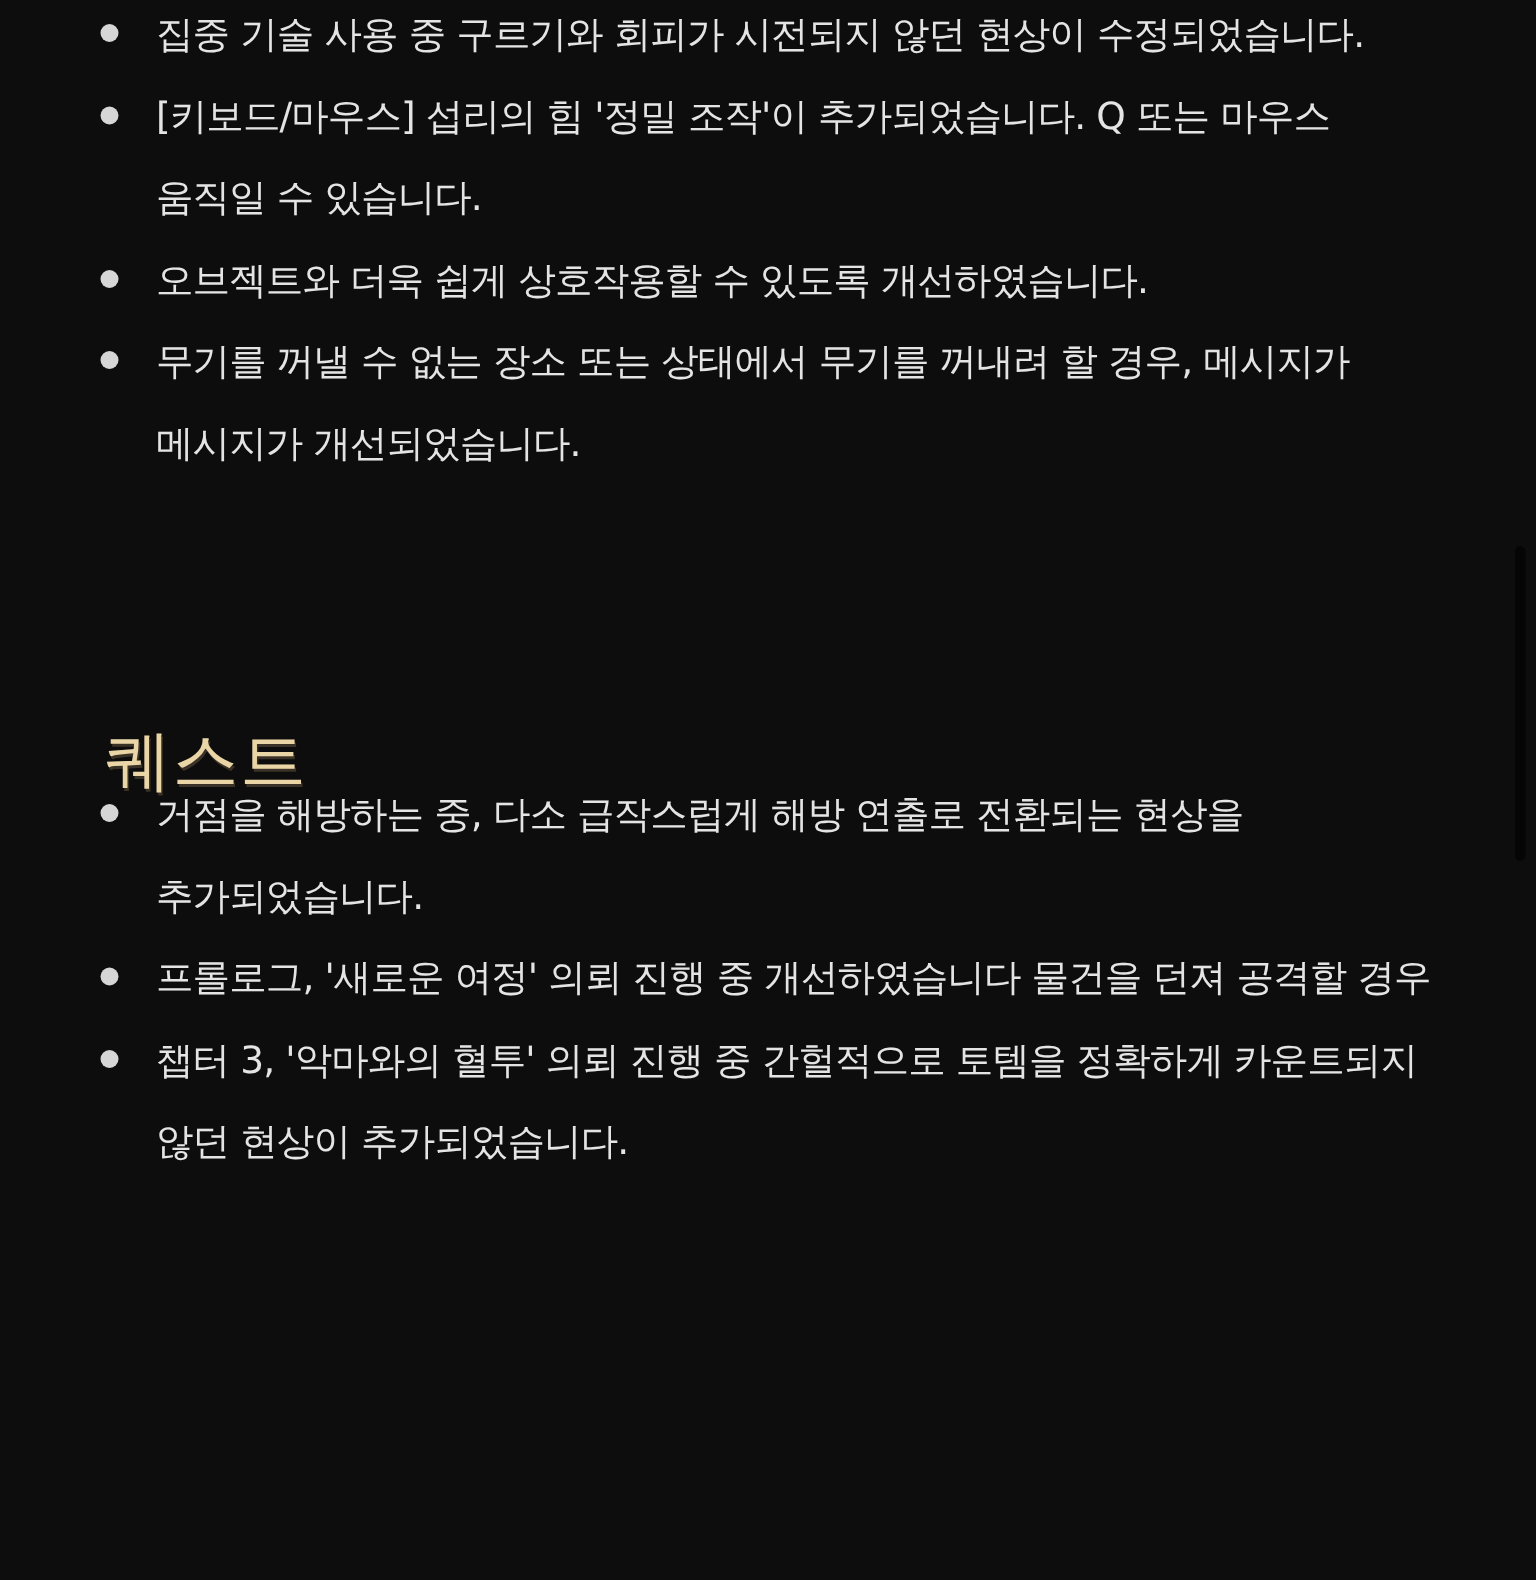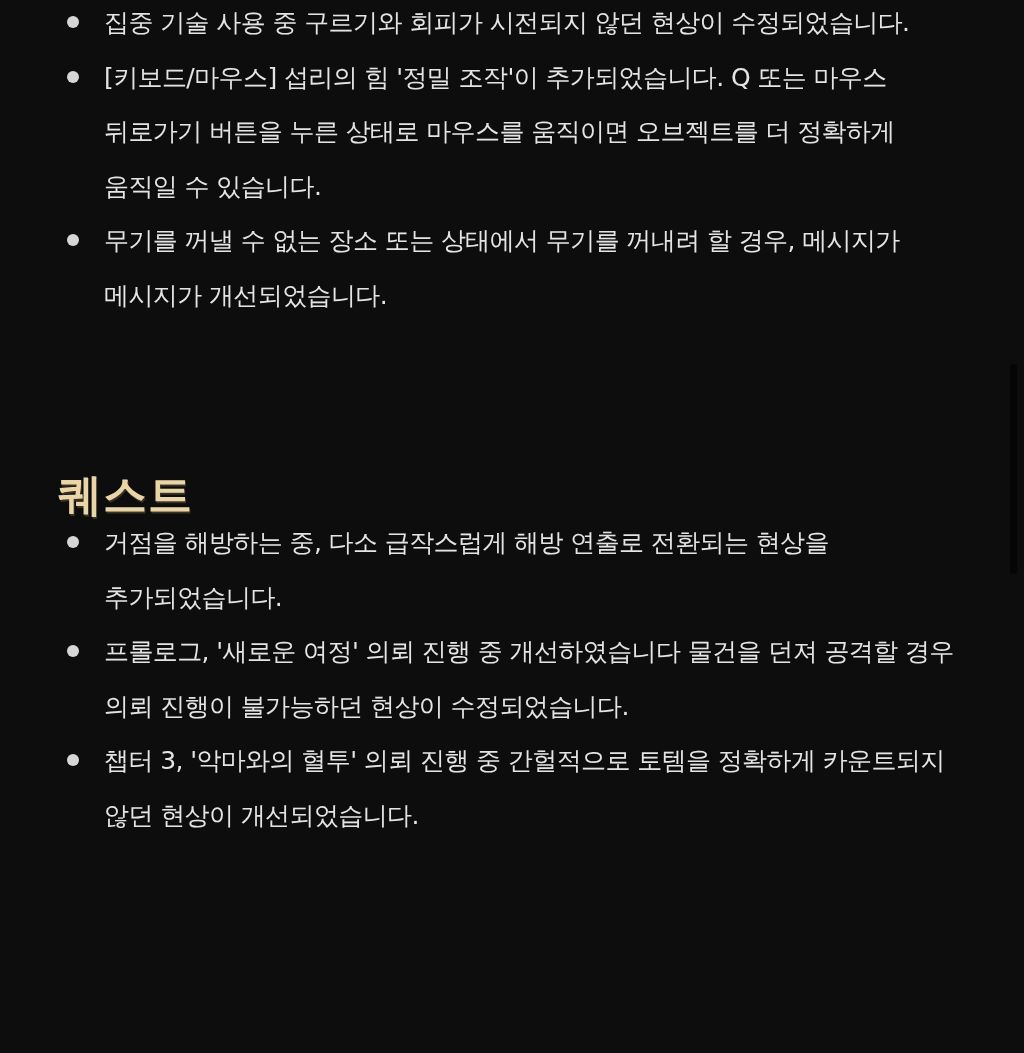--- a/index.html
+++ b/index.html
@@ -49,24 +49,24 @@
     .section-a {
       position: absolute;
       left: 0;
       top: -4px;
     }
     .section-title {
       position: absolute;
       left: 54px;
       top: 462px;
       font-size: 44px;
-      font-weight: bold;
+      font-weight: normal;
       letter-spacing: 1px;
       color: #ead5a6;
-      margin: 4px;
+      margin: 16px;
       text-shadow: 1px 2px 0 #3a3226;
     }
     .section-b {
       position: absolute;
       left: 0;
       top: 516px;
     }
     .scrollbar-track {
       position: absolute;
       right: 0;
@@ -90,47 +90,49 @@
 <div class="content">
 
   <ul class="bullets section-a">
     <li>
       <span class="dot"></span>
       <span class="line">집중 기술 사용 중 구르기와 회피가 시전되지 않던 현상이 수정되었습니다.</span>
     </li>
     <li>
       <span class="dot"></span>
       <span class="line">[키보드/마우스] 섭리의 힘 '정밀 조작'이 추가되었습니다. Q 또는 마우스</span>
-      <span class="line">뒤로가기 버튼을 누른 상태로 마우스를 움직이면 오브젝트를 더 정확하게</span>
       <span class="line">움직일 수 있습니다.</span>
+    </li>
+    <li>
+      <span class="dot"></span>
+      <span class="line">오브젝트와 더욱 쉽게 상호작용할 수 있도록 개선하였습니다.</span>
     </li>
     <li>
       <span class="dot"></span>
       <span class="line">무기를 꺼낼 수 없는 장소 또는 상태에서 무기를 꺼내려 할 경우, 메시지가</span>
       <span class="line">메시지가 개선되었습니다.</span>
     </li>
   </ul>
 
   <h2 class="section-title">퀘스트</h2>
 
   <ul class="bullets section-b">
     <li>
       <span class="dot"></span>
       <span class="line">거점을 해방하는 중, 다소 급작스럽게 해방 연출로 전환되는 현상을</span>
       <span class="line">추가되었습니다.</span>
     </li>
     <li>
       <span class="dot"></span>
       <span class="line">프롤로그, '새로운 여정' 의뢰 진행 중 개선하였습니다 물건을 던져 공격할 경우</span>
-      <span class="line">의뢰 진행이 불가능하던 현상이 수정되었습니다.</span>
     </li>
     <li>
       <span class="dot"></span>
       <span class="line">챕터 3, '악마와의 혈투' 의뢰 진행 중 간헐적으로 토템을 정확하게 카운트되지</span>
-      <span class="line">않던 현상이 개선되었습니다.</span>
+      <span class="line">않던 현상이 추가되었습니다.</span>
     </li>
   </ul>
 
 </div>
 
 <div class="scrollbar-track">
   <div class="scrollbar-thumb"></div>
 </div>
 
 </body></html>

